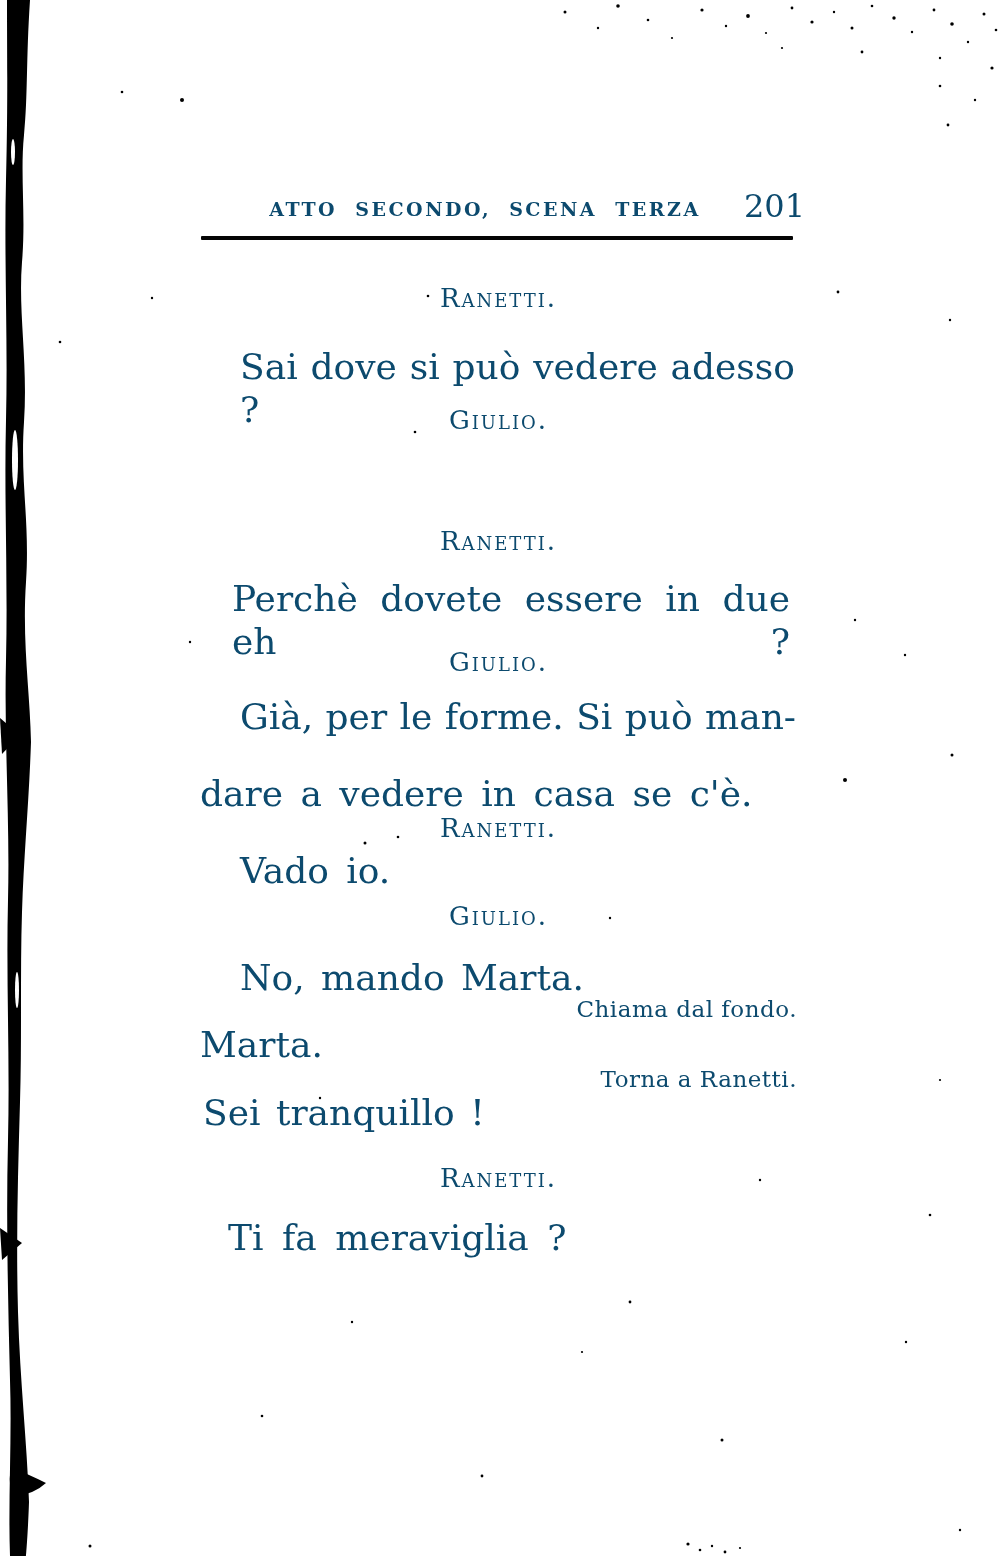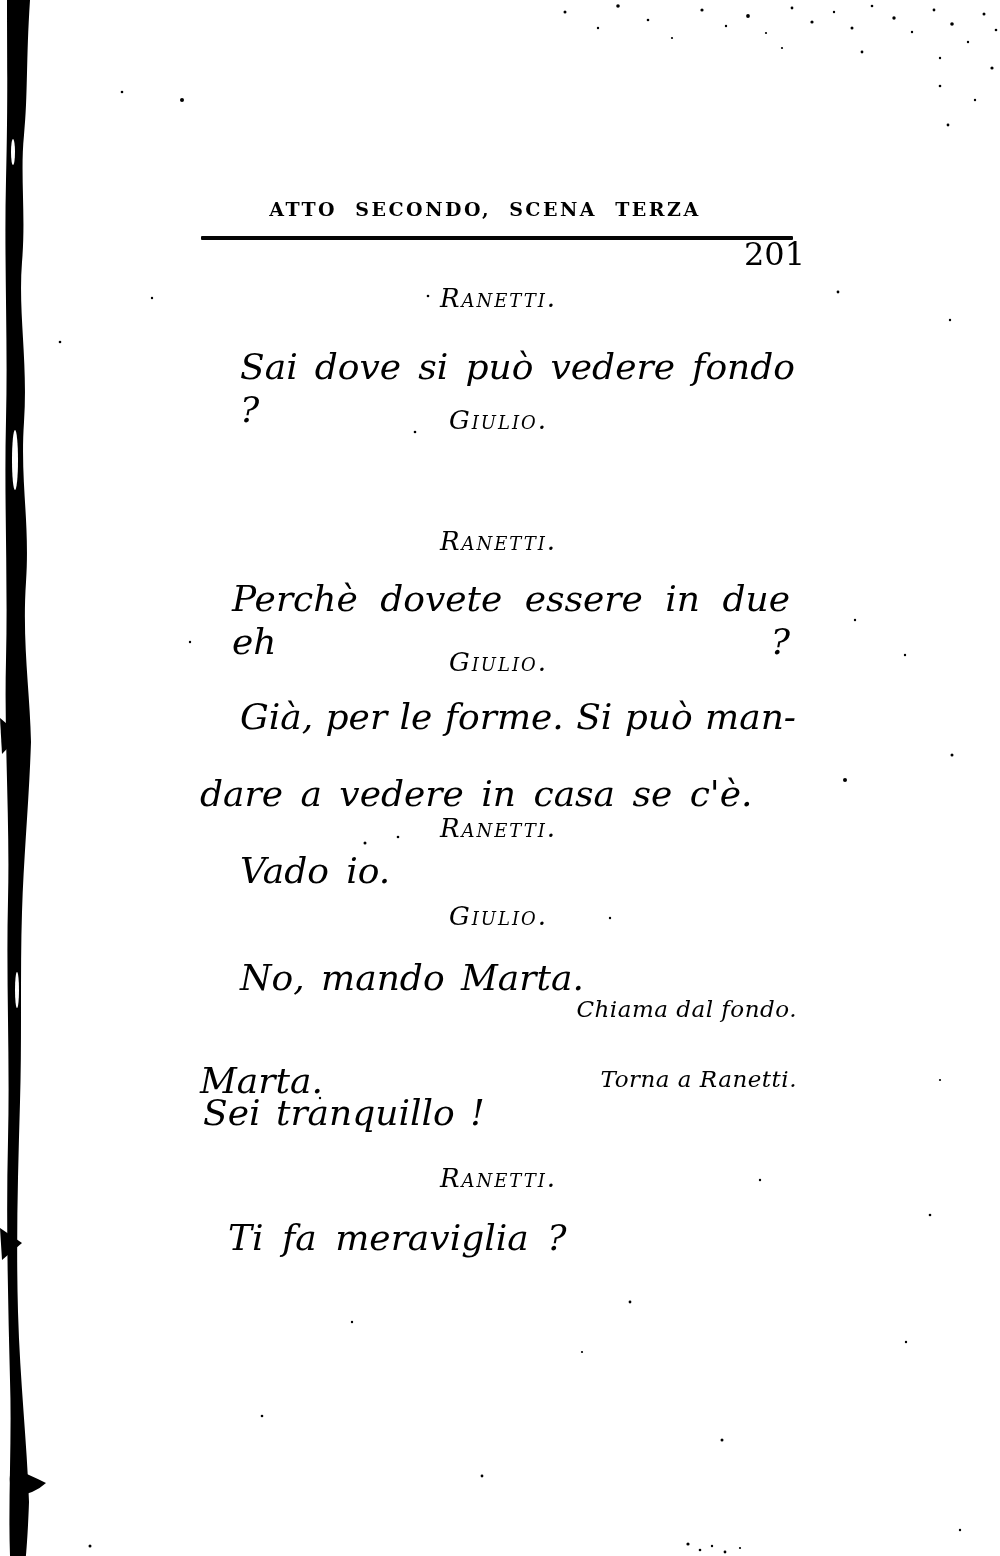--- a/index.html
+++ b/index.html
@@ -3,41 +3,41 @@
 <meta charset="utf-8">
 <style>
   html, body { margin: 0; padding: 0; background: #888; }
   .page {
     position: relative;
     width: 1000px;
     height: 1556px;
     background: #ffffff;
     overflow: hidden;
     font-family: "DejaVu Serif", "Liberation Serif", serif;
-    color: #000000;
+    color: #0c4a6e;
   }
   .layer { position: absolute; top: 0; left: 0; pointer-events: none; }
 
   
   .running-title {
     position: absolute; top: 198px; left: 200px; width: 570px;
     text-align: center; font-size: 19px; letter-spacing: 2.5px;
     word-spacing: 9px; white-space: pre; font-weight: bold;
   }
   .page-number {
     position: absolute; top: 187px; left: 744px; width: 56px;
-    text-align: center; font-size: 32px; line-height: 1.2; margin-top: 48px;
+    text-align: center; font-size: 32px; line-height: 1.2;
   }
   .header-rule {
     position: absolute; top: 236px; left: 201px; width: 592px; height: 4px;
     background: #050505; border-radius: 1px;
   }
 
   
-  .line { position: absolute; line-height: 1.2; font-style: italic; }
+  .line { position: absolute; line-height: 1.2; }
   .dialogue { font-size: 36px; white-space: pre; }
   .speaker {
     font-size: 26px; font-variant: small-caps; letter-spacing: 2px;
     left: 200px; width: 597px; text-align: center;
   }
   .stage {
     font-size: 23px; left: 200px; width: 597px; text-align: right;
     letter-spacing: 0.5px; white-space: pre;
   }
   .just {
@@ -52,21 +52,21 @@
   .l4  { top: 526px; }
   .l5  { top: 577px; left: 232px; width: 558px; }
   .l6  { top: 647px; }
   .l7  { top: 695px; left: 240px; width: 556px; }
   .l8  { top: 772px; left: 200px; word-spacing: 6px; }
   .l9  { top: 813px; }
   .l10 { top: 849px; left: 240px; word-spacing: 6px; }
   .l11 { top: 901px; }
   .l12 { top: 956px; left: 240px; word-spacing: 5px; }
   .l13 { top: 996px; }
-  .l14 { top: 1023px; left: 200px; margin-top: 36px; }
+  .l14 { top: 1023px; left: 200px; }
   .l15 { top: 1066px; }
   .l16 { top: 1091px; left: 203px; word-spacing: 4px; }
   .l17 { top: 1163px; }
   .l18 { top: 1216px; left: 228px; word-spacing: 7px; }
 </style>
 </head>
 <body>
 
 <div class="page">
 
@@ -150,21 +150,21 @@
       <circle cx="960" cy="1530" r="1.2"></circle>
         <circle cx="90" cy="1546" r="1.5"></circle>
     </g>
   </svg>
 
   <div class="running-title">ATTO SECONDO, SCENA TERZA</div>
   <div class="page-number">201</div>
   <div class="header-rule"></div>
 
   <div class="line speaker l0">Ranetti.</div>
-  <div class="line dialogue just l1">Sai dove si può vedere fondo ?</div>
+  <div class="line dialogue just l1">Sai dove si può vedere adesso ?</div>
   <div class="line speaker l2">Giulio.</div>
   <div class="line speaker l4">Ranetti.</div>
   <div class="line dialogue just l5">Perchè dovete essere in due eh ?</div>
   <div class="line speaker l6">Giulio.</div>
   <div class="line dialogue just l7">Già, per le forme. Si può man-</div>
   <div class="line dialogue l8">dare a vedere in casa se c'è.</div>
   <div class="line speaker l9">Ranetti.</div>
   <div class="line dialogue l10">Vado io.</div>
   <div class="line speaker l11">Giulio.</div>
   <div class="line stage l13">Chiama dal fondo.</div>

